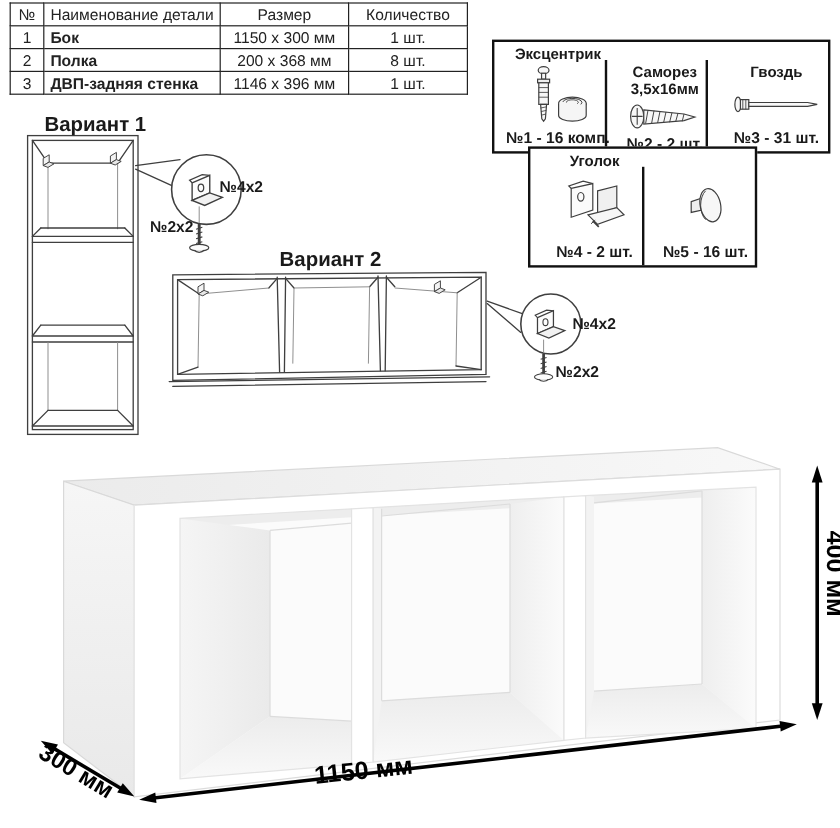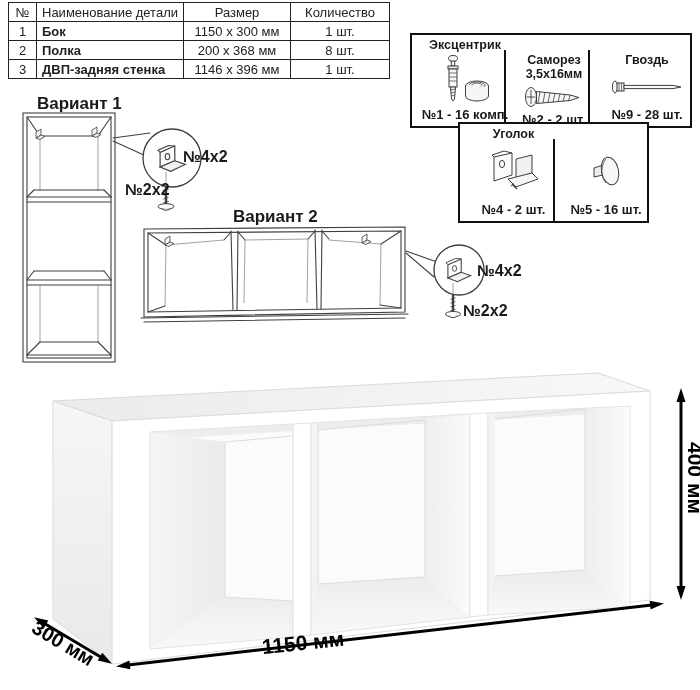--- a/index.html
+++ b/index.html
@@ -16,21 +16,21 @@
   
   .hwrow{position:absolute;border:2px solid #111;display:flex;background:#fff;}
   .hwcell{display:flex;flex-direction:column;align-items:center;
     justify-content:space-between;padding:3px 2px 4px 16px;box-sizing:border-box;}
   .hwcell + .hwcell{border-left:2px solid #111;margin-top:15px;}
   .hwname{font-weight:bold;font-size:12.5px;line-height:1.15;text-align:center;}
   .hwqty{font-weight:bold;font-size:13px;white-space:nowrap;}
   .hwicon{flex:1;display:flex;align-items:center;justify-content:center;}
 
   .vtitle{position:absolute;font-weight:bold;font-size:17px;white-space:nowrap;}
-  .clabel{position:absolute;font-weight:bold;font-size:16px;white-space:nowrap;}
+  .clabel{position:absolute;font-weight:bold;font-size:13px;white-space:nowrap;}
 
   .dim{position:absolute;font-weight:bold;color:#000;text-align:center;}
   .dim-w{left:238px;top:631px;width:130px;font-size:21px;transform:rotate(-6deg);}
   .dim-h{left:629px;top:466px;width:132px;font-size:21px;transform:rotate(90deg);}
   .dim-d{left:10px;top:632px;width:106px;font-size:20px;transform:rotate(31deg);}
 
   svg.art{position:absolute;left:0;top:0;}
   .ln{stroke:#3f3f3f;stroke-width:1.1;fill:none;stroke-linecap:round;}
   .ln2{stroke:#8a8a8a;stroke-width:.8;fill:none;}
   .soft{stroke:#dcdcdc;stroke-width:1;fill:none;}
@@ -308,25 +308,25 @@
     <div class="hwname">Гвоздь</div>
     <div class="hwicon">
       <svg width="76" height="20" viewBox="0 0 76 20">
         <ellipse cx="6" cy="10" rx="2.6" ry="6" fill="#f7f7f7" stroke="#3f3f3f"></ellipse>
         <rect x="8" y="6" width="7" height="8" fill="#f1f1f1" stroke="#3f3f3f"></rect>
         <line x1="10" y1="6" x2="10" y2="14" stroke="#3f3f3f" stroke-width=".7"></line>
         <line x1="12.5" y1="6" x2="12.5" y2="14" stroke="#3f3f3f" stroke-width=".7"></line>
         <polygon points="15,8.4 64,8.4 72,10 64,11.6 15,11.6" fill="#f9f9f9" stroke="#3f3f3f"></polygon>
       </svg>
     </div>
-    <div class="hwqty">№9 - 28 шт.</div>
+    <div class="hwqty">№3 - 31 шт.</div>
   </div>
 </div>
 
-<div class="hwrow" style="left:458px;top:122px;width:187px;height:97px;">
+<div class="hwrow" style="left:440px;top:122px;width:187px;height:97px;">
   <div class="hwcell" style="width:93px;">
     <div class="hwname">Уголок</div>
     <div class="hwicon">
       <svg width="56" height="46" viewBox="0 0 56 46">
         <polyline points="8,8 6,6 18,2 26,4" fill="none" stroke="#3f3f3f"></polyline>
         <polygon points="8,8 26,4 26,26 8,32" fill="#fbfbfb" stroke="#3f3f3f"></polygon>
         <ellipse cx="16" cy="15" rx="2.6" ry="3.6" fill="none" stroke="#3f3f3f"></ellipse>
         <polygon points="30,10 46,6 46,24 30,30" fill="#f0f0f0" stroke="#3f3f3f"></polygon>
         <polygon points="22,30 46,24 52,30 30,38" fill="#f6f6f6" stroke="#3f3f3f"></polygon>
         <line x1="26" y1="35" x2="31" y2="40" stroke="#3f3f3f" stroke-width="1.4"></line>

